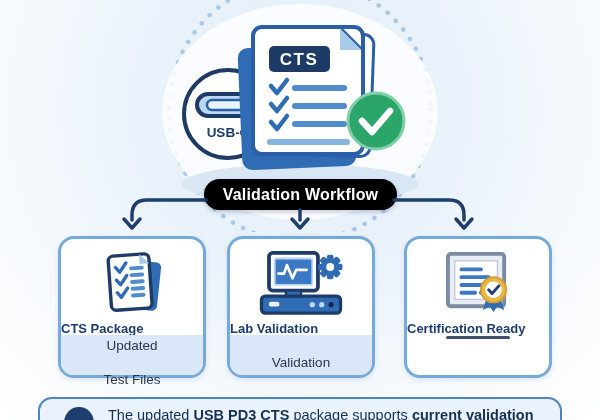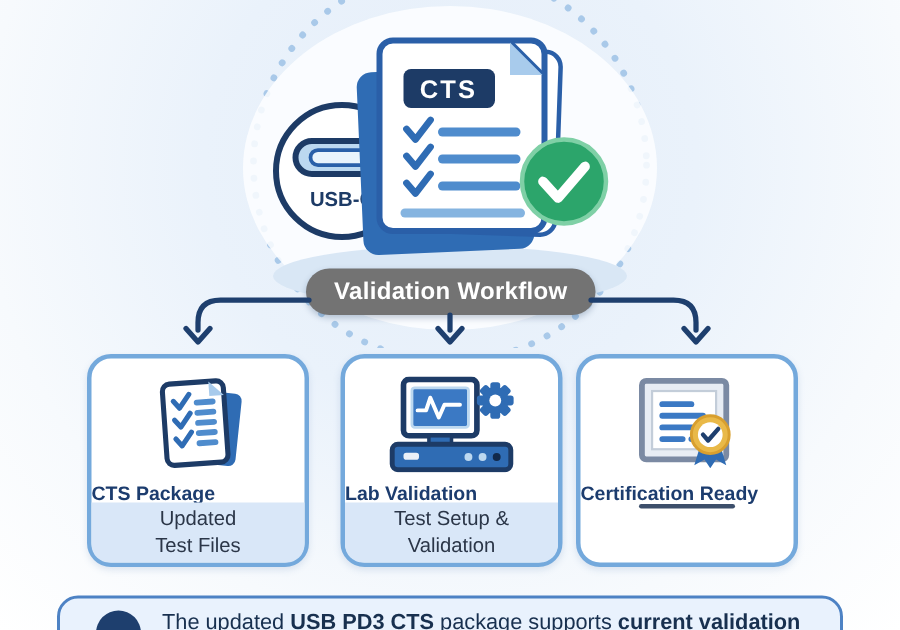--- a/index.html
+++ b/index.html
@@ -10,49 +10,49 @@
   }
   .stage{position:absolute;inset:0;}
   svg text{font-family:"Liberation Sans",sans-serif;}
 
   
   .hero-svg{position:absolute;left:0;top:0;}
 
   
   .pill{
     position:absolute;left:204px;top:179px;width:193px;height:31px;
-    background:#737373;border-radius:16px;display:flex;align-items:center;justify-content:center;
+    background:#000000;border-radius:16px;display:flex;align-items:center;justify-content:center;
     box-shadow:0 2px 4px rgba(20,50,90,.25);
   }
   .pill span{color:#ffffff;font-weight:700;font-size:16px;letter-spacing:.2px;}
 
   .arrows-svg{position:absolute;left:0;top:168px;}
 
   
   .card{
     position:absolute;top:236px;width:148px;height:142px;box-sizing:border-box;
     background:#ffffff;border:3px solid #74a9dc;border-radius:16px;
     box-shadow:0 2px 5px rgba(90,130,180,.18);
   }
-  .card.c1{left:58px;} .card.c2{left:227px;} .card.c3{left:384px;}
+  .card.c1{left:58px;} .card.c2{left:227px;} .card.c3{left:404px;}
   .card .icon-wrap{height:72px;margin-top:8px;display:flex;align-items:center;justify-content:center;}
   .card .title{
     text-align:left;font-weight:700;font-size:13px;color:#1c3c6e;
     white-space:nowrap;margin-top:2px;
   }
   .card .divider{
     position:absolute;left:50%;transform:translateX(-50%);bottom:36px;
     width:64px;height:3px;background:#3d4f6b;border-radius:2px;
   }
   .card .strip{
     position:absolute;left:0;right:0;bottom:0;height:40px;
     background:#d9e7f8;border-radius:0 0 12px 12px;
     display:flex;flex-direction:column;align-items:center;justify-content:center;
   }
-  .card .strip div{font-size:13.5px;color:#2b3648;line-height:1.3;text-align:center;}
+  .card .strip div{font-size:13.5px;color:#2b3648;line-height:1.3;text-align:center;margin-top:16px;}
 
   
   .note{
     position:absolute;left:38px;top:397px;width:524px;height:60px;box-sizing:border-box;
     background:#e9f2fd;border:2.5px solid #4d82c4;border-radius:14px;
     display:flex;align-items:flex-start;
   }
   .note .bubble{
     width:30px;height:30px;border-radius:50%;background:#1e3f6e;flex:0 0 auto;
     margin:8px 0 0 24px;
@@ -172,21 +172,20 @@
 
         <rect x="4" y="48" width="84" height="18" rx="4" fill="#2f6cb4" stroke="#1d3b66" stroke-width="3.5"></rect>
         <rect x="12" y="54" width="11" height="5" rx="2" fill="#ffffff" opacity="0.9"></rect>
         <circle cx="58" cy="57" r="2.8" fill="#bcd8f0"></circle>
         <circle cx="68" cy="57" r="2.8" fill="#bcd8f0"></circle>
         <circle cx="78" cy="57" r="2.8" fill="#12294a"></circle>
       </svg>
     </div>
     <div class="title">Lab Validation</div>
     <div class="strip">
-      <div>Test Setup &amp;</div>
       <div>Validation</div>
     </div>
   </div>
 
   <div class="card c3">
     <div class="icon-wrap">
       <svg width="76" height="64" viewBox="0 0 78 66">
         <rect x="8" y="3" width="58" height="54" rx="3" fill="#e8edf4" stroke="#7b8aa3" stroke-width="4"></rect>
         <rect x="15" y="10" width="44" height="40" fill="#ffffff" stroke="#c3cdd9" stroke-width="1.5"></rect>
         <g fill="#3b79c4">

